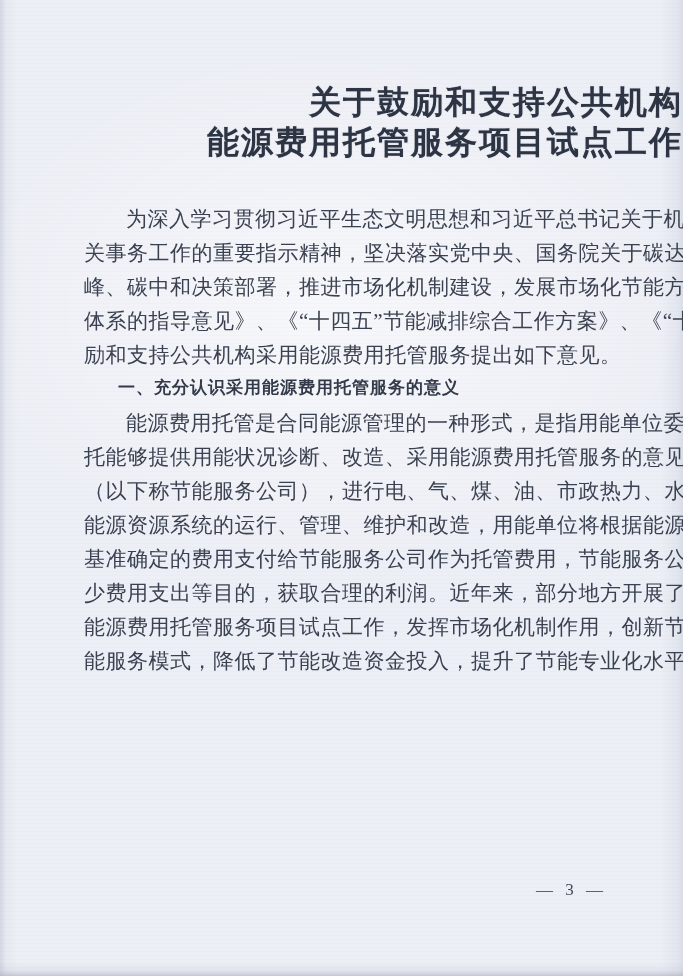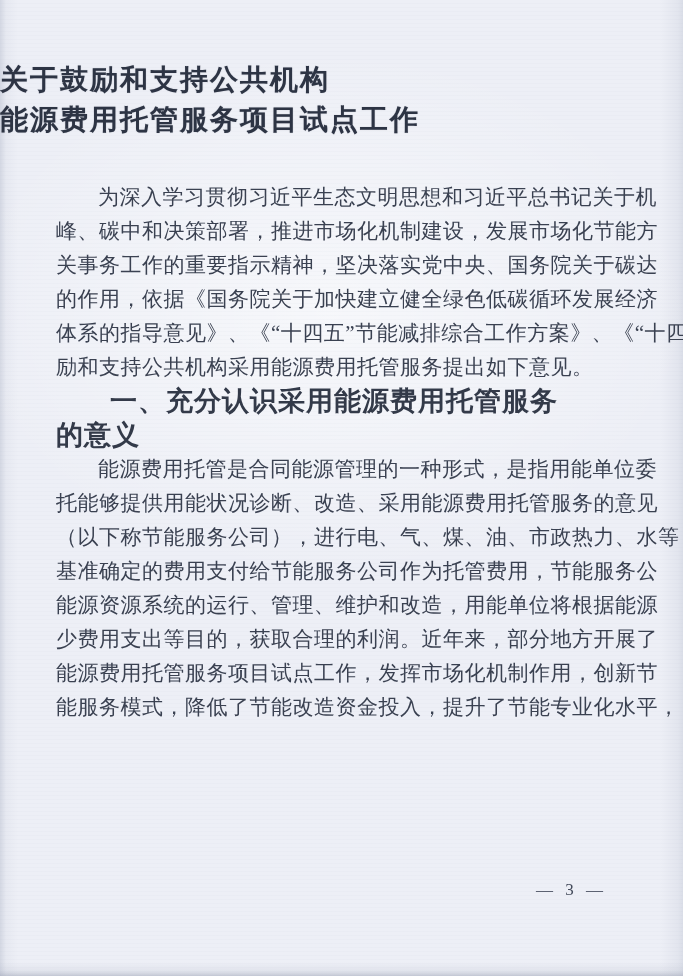--- a/index.html
+++ b/index.html
@@ -19,52 +19,52 @@
     height: 976px;
     color: #3a4151;
     background:
       repeating-linear-gradient(0deg, rgba(160,168,190,0.045) 0px, rgba(160,168,190,0.045) 1px, transparent 1px, transparent 4px),
       radial-gradient(ellipse 520px 380px at 48% 32%, rgba(255,255,255,0.55), rgba(255,255,255,0) 70%),
       linear-gradient(90deg, rgba(150,158,180,0.30) 0px, rgba(150,158,180,0.08) 6px, rgba(150,158,180,0) 18px, rgba(150,158,180,0) 660px, rgba(150,158,180,0.12) 678px, rgba(150,158,180,0.22) 683px),
       linear-gradient(0deg, rgba(120,128,150,0.35) 0px, rgba(120,128,150,0.10) 5px, rgba(120,128,150,0) 14px),
       #edeff6;
   }
   .doc-title {
-    padding-top: 60px;
-    text-align: left;
+    padding-top: 82px;
+    text-align: right;
     font-weight: bold;
-    font-size: 28px;
+    font-size: 32px;
     line-height: 40px;
     letter-spacing: 2px;
     color: #2d3444;
     text-shadow: 0 0 1px rgba(45,52,68,0.35);
   }
   .doc-body {
     width: 524px;
-    margin: 40px 0 0 56px;
+    margin: 40px 0 0 84px;
     font-size: 21px;
     line-height: 34px;
   }
   .bodyline {
     text-align: justify;
     text-align-last: justify;
     text-justify: inter-character;
     white-space: nowrap;
     letter-spacing: 0.5px;
   }
   .bodyline.indent { text-indent: 2em; }
   .bodyline.lastline {
     text-align: right;
     text-align-last: left;
     font-family: Liberation Serif, serif;
   }
   .section-heading {
-    font-family: Liberation Serif, serif;
+    font-family: Liberation Mono, monospace;
     font-weight: bold;
-    font-size: 27px;
+    font-size: 17px;
     line-height: 34px;
     text-indent: 2em;
     color: #333a49;
     letter-spacing: 1px;
   }
   .page-number {
     position: absolute;
     right: 76px;
     top: 880px;
     font-size: 17px;
@@ -79,35 +79,34 @@
 
   <div class="doc-title">
     <div>关于鼓励和支持公共机构</div>
     <div>能源费用托管服务项目试点工作</div>
   </div>
 
   <div class="doc-body">
 
     <div>
         <div class="bodyline indent">为深入学习贯彻习近平生态文明思想和习近平总书记关于机</div>
+        <div class="bodyline">关事务工作的重要指示精神，坚决落实党中央、国务院关于碳达</div>
         <div class="bodyline">峰、碳中和决策部署，推进市场化机制建设，发展市场化节能方</div>
-        <div class="bodyline">关事务工作的重要指示精神，坚决落实党中央、国务院关于碳达</div>
-        <div class="bodyline">的作用，依据《国务院关于加快建立健全绿色低碳循环发展经济</div>
         <div class="bodyline">体系的指导意见》、《“十四五”节能减排综合工作方案》、《“十四</div>
         <div class="bodyline lastline">励和支持公共机构采用能源费用托管服务提出如下意见。</div>
       </div>
 
     <div class="section-heading">一、充分认识采用能源费用托管服务的意义</div>
 
     <div>
         <div class="bodyline indent">能源费用托管是合同能源管理的一种形式，是指用能单位委</div>
         <div class="bodyline">托能够提供用能状况诊断、改造、采用能源费用托管服务的意见</div>
         <div class="bodyline">（以下称节能服务公司），进行电、气、煤、油、市政热力、水等</div>
+        <div class="bodyline">能源资源系统的运行、管理、维护和改造，用能单位将根据能源</div>
         <div class="bodyline">基准确定的费用支付给节能服务公司作为托管费用，节能服务公</div>
-        <div class="bodyline">能源资源系统的运行、管理、维护和改造，用能单位将根据能源</div>
         <div class="bodyline">少费用支出等目的，获取合理的利润。近年来，部分地方开展了</div>
         <div class="bodyline">能源费用托管服务项目试点工作，发挥市场化机制作用，创新节</div>
         <div class="bodyline">能服务模式，降低了节能改造资金投入，提升了节能专业化水平，</div>
       </div>
 
   </div>
 
   <div class="page-number">— 3 —</div>
 
 </div>

